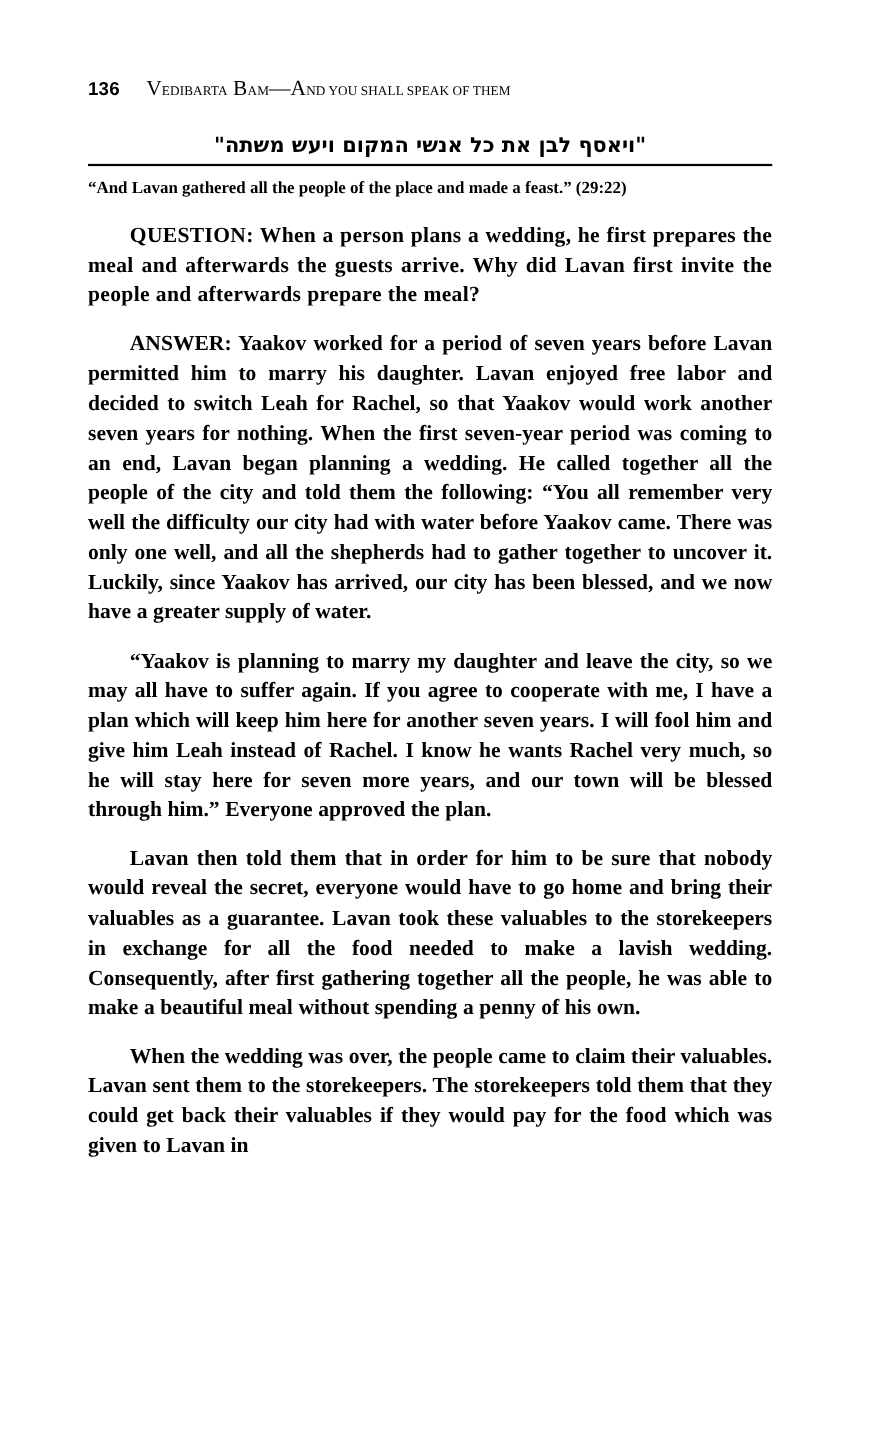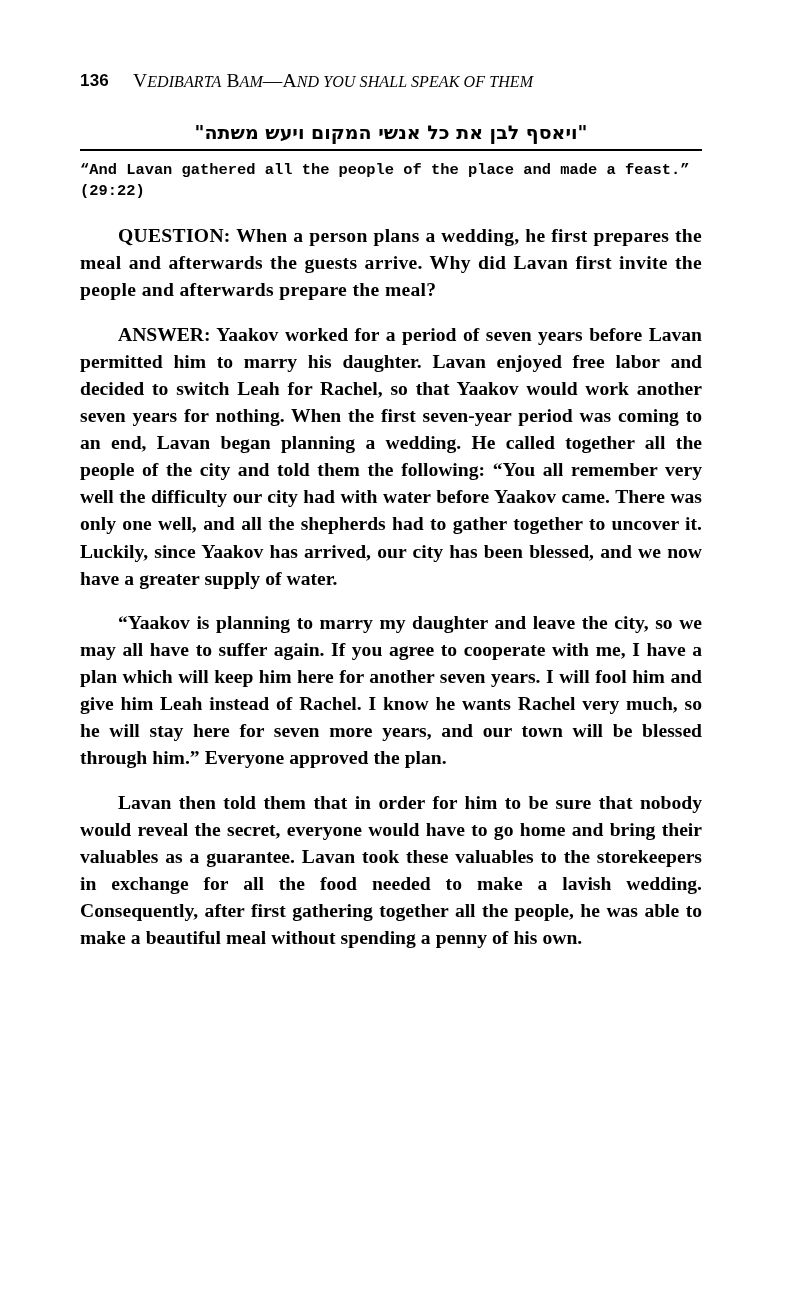--- a/index.html
+++ b/index.html
@@ -36,38 +36,38 @@
     font-size: 17px;
     letter-spacing: 0.2px;
   }
   .head-title {
     font-family: "Liberation Serif", serif;
     font-size: 19.5px;
     letter-spacing: 0.1px;
     white-space: nowrap;
   }
   .head-title .sc-first { font-size: 19.5px; }
-  .head-title .sc { font-size: 16px; font-style: italic; }
+  .head-title .sc { font-size: 12px; }
   
   .hebrew-line {
     direction: rtl;
     text-align: center;
     font-family: "DejaVu Sans", sans-serif;
     font-weight: bold;
     font-size: 19px;
     padding-bottom: 4px;
     line-height: 1.3;
   }
   .rule {
     border-bottom: 2.5px solid #000;
     width: 100%;
     margin-bottom: 9px;
   }
   .translation {
-    font-family: Liberation Mono, monospace;
+    font-family: Liberation Serif, serif;
     font-weight: bold;
     font-size: 15.4px;
     line-height: 1.38;
     margin-bottom: 20px;
   }
   
   p.body {
     margin: 0 0 17px 0;
     font-size: 19.6px;
     line-height: 1.385;
@@ -92,14 +92,15 @@
   </div>
 
   <div class="hebrew-line">"ויאסף לבן את כל אנשי המקום ויעש משתה"</div>
   <div class="rule"></div>
   <div class="translation">“And Lavan gathered all the people of the place and made a feast.” (29:22)</div>
 
   <p class="body lead">QUESTION: When a person plans a wedding, he first prepares the meal and afterwards the guests arrive. Why did Lavan first invite the people and afterwards prepare the meal?</p>
   <p class="body">ANSWER: Yaakov worked for a period of seven years before Lavan permitted him to marry his daughter. Lavan enjoyed free labor and decided to switch Leah for Rachel, so that Yaakov would work another seven years for nothing. When the first seven-year period was coming to an end, Lavan began planning a wedding. He called together all the people of the city and told them the following: “You all remember very well the difficulty our city had with water before Yaakov came. There was only one well, and all the shepherds had to gather together to uncover it. Luckily, since Yaakov has arrived, our city has been blessed, and we now have a greater supply of water.</p>
   <p class="body">“Yaakov is planning to marry my daughter and leave the city, so we may all have to suffer again. If you agree to cooperate with me, I have a plan which will keep him here for another seven years. I will fool him and give him Leah instead of Rachel. I know he wants Rachel very much, so he will stay here for seven more years, and our town will be blessed through him.” Everyone approved the plan.</p>
   <p class="body">Lavan then told them that in order for him to be sure that nobody would reveal the secret, everyone would have to go home and bring their valuables as a guarantee. Lavan took these valuables to the storekeepers in exchange for all the food needed to make a lavish wedding. Consequently, after first gathering together all the people, he was able to make a beautiful meal without spending a penny of his own.</p>
+  <p class="body">When the wedding was over, the people came to claim their valuables. Lavan sent them to the storekeepers. The storekeepers told them that they could get back their valuables if they would pay for the food which was given to Lavan in</p>
 
 </div>
 
 </body></html>

